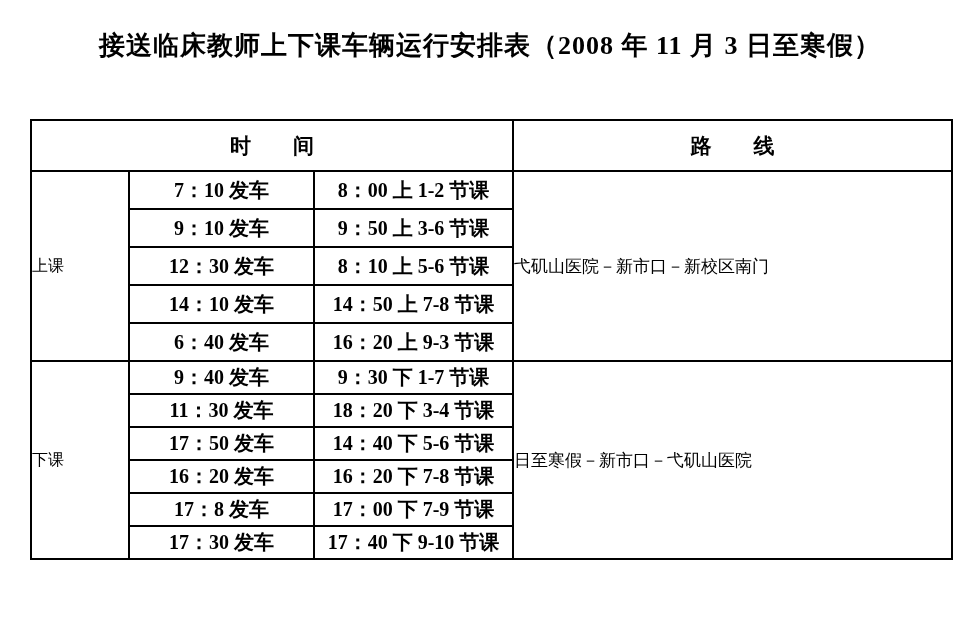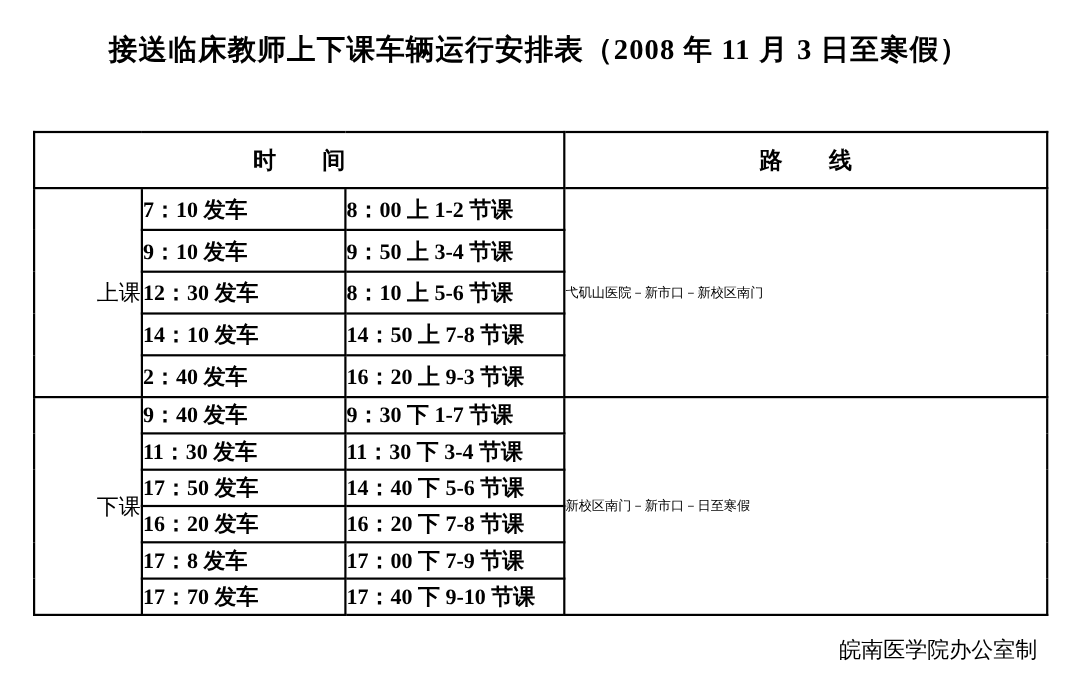--- a/index.html
+++ b/index.html
@@ -49,34 +49,35 @@
   tr.s0 { height: 38px; }
   tr.s1 { height: 33px; }
   .th-time, .th-route {
     font-size: 21px;
     font-weight: bold;
     text-align: center;
     vertical-align: middle;
     white-space: nowrap;
   }
   td.label-cell {
-    font-size: 20px;
+    font-size: 16px;
     font-weight: normal;
-    text-align: right;
+    text-align: left;
     vertical-align: middle;
     white-space: nowrap;
   }
   td.dep, td.cls {
     font-size: 20px;
     font-weight: bold;
+    text-align: center;
     vertical-align: middle;
     white-space: nowrap;
   }
   td.route-cell {
-    font-size: 12px;
+    font-size: 17px;
     font-weight: normal;
     text-align: left;
     vertical-align: middle;
     padding-left: 1px;
     white-space: nowrap;
   }
   .footer {
     position: absolute;
     top: 577px;
     right: 37px;
@@ -107,58 +108,57 @@
     </thead>
     <tbody>
         <tr class="s0">
           <td class="label-cell" rowspan="5">上课</td>
           <td class="dep">7：10 发车</td>
           <td class="cls">8：00 上 1-2 节课</td>
           <td class="route-cell" rowspan="5">弋矶山医院－新市口－新校区南门</td>
         </tr>
         <tr class="s0">
           <td class="dep">9：10 发车</td>
-          <td class="cls">9：50 上 3-4 节课</td>
+          <td class="cls">9：50 上 3-6 节课</td>
         </tr>
         <tr class="s0">
           <td class="dep">12：30 发车</td>
           <td class="cls">8：10 上 5-6 节课</td>
         </tr>
         <tr class="s0">
           <td class="dep">14：10 发车</td>
           <td class="cls">14：50 上 7-8 节课</td>
         </tr>
         <tr class="s0">
-          <td class="dep">2：40 发车</td>
+          <td class="dep">6：40 发车</td>
           <td class="cls">16：20 上 9-3 节课</td>
         </tr>
         <tr class="s1">
           <td class="label-cell" rowspan="6">下课</td>
           <td class="dep">9：40 发车</td>
           <td class="cls">9：30 下 1-7 节课</td>
-          <td class="route-cell" rowspan="6">新校区南门－新市口－日至寒假</td>
+          <td class="route-cell" rowspan="6">日至寒假－新市口－弋矶山医院</td>
         </tr>
         <tr class="s1">
           <td class="dep">11：30 发车</td>
-          <td class="cls">11：30 下 3-4 节课</td>
+          <td class="cls">18：20 下 3-4 节课</td>
         </tr>
         <tr class="s1">
           <td class="dep">17：50 发车</td>
           <td class="cls">14：40 下 5-6 节课</td>
         </tr>
         <tr class="s1">
           <td class="dep">16：20 发车</td>
           <td class="cls">16：20 下 7-8 节课</td>
         </tr>
         <tr class="s1">
           <td class="dep">17：8 发车</td>
           <td class="cls">17：00 下 7-9 节课</td>
         </tr>
         <tr class="s1">
-          <td class="dep">17：70 发车</td>
+          <td class="dep">17：30 发车</td>
           <td class="cls">17：40 下 9-10 节课</td>
         </tr>
       </tbody>
   </table>
 
-  <div class="footer">皖南医学院办公室制</div>
 
 </div>
 
 </body></html>

